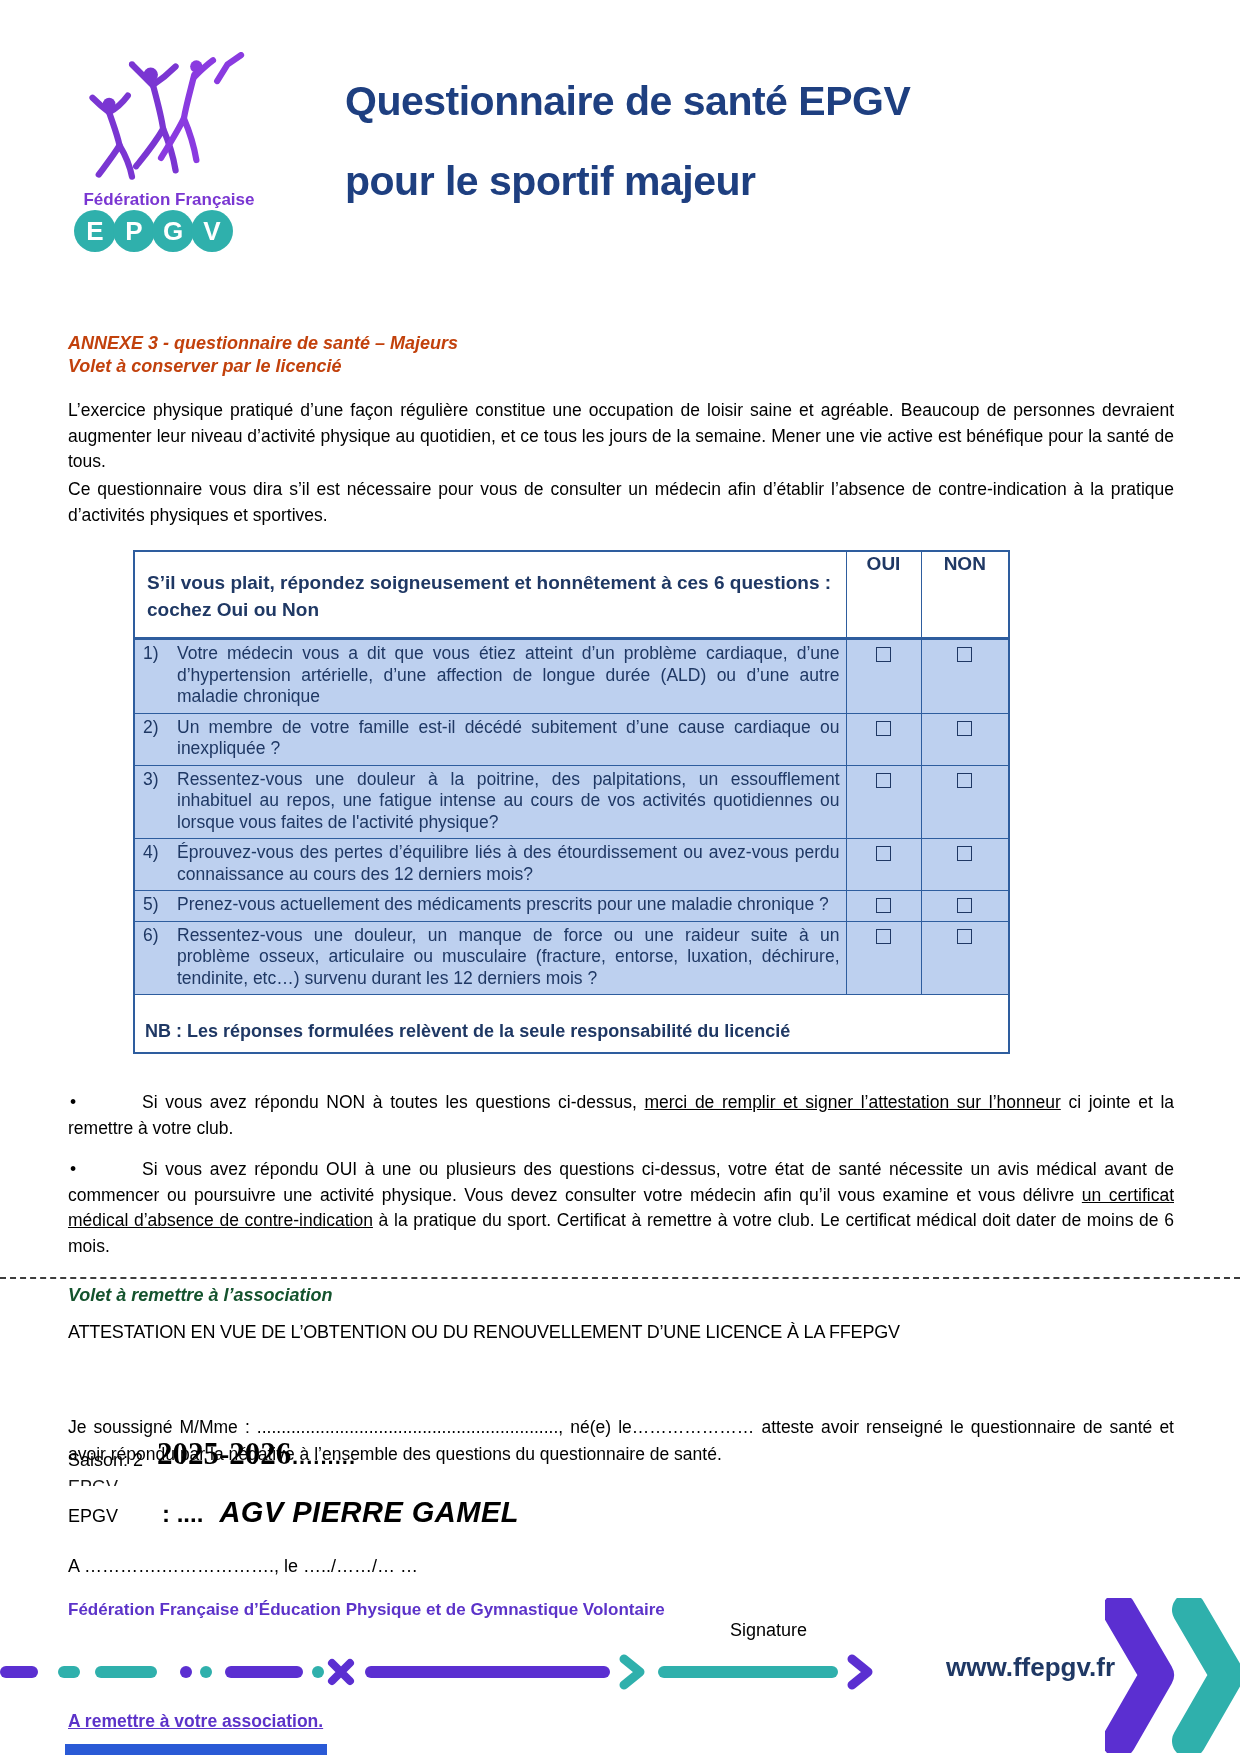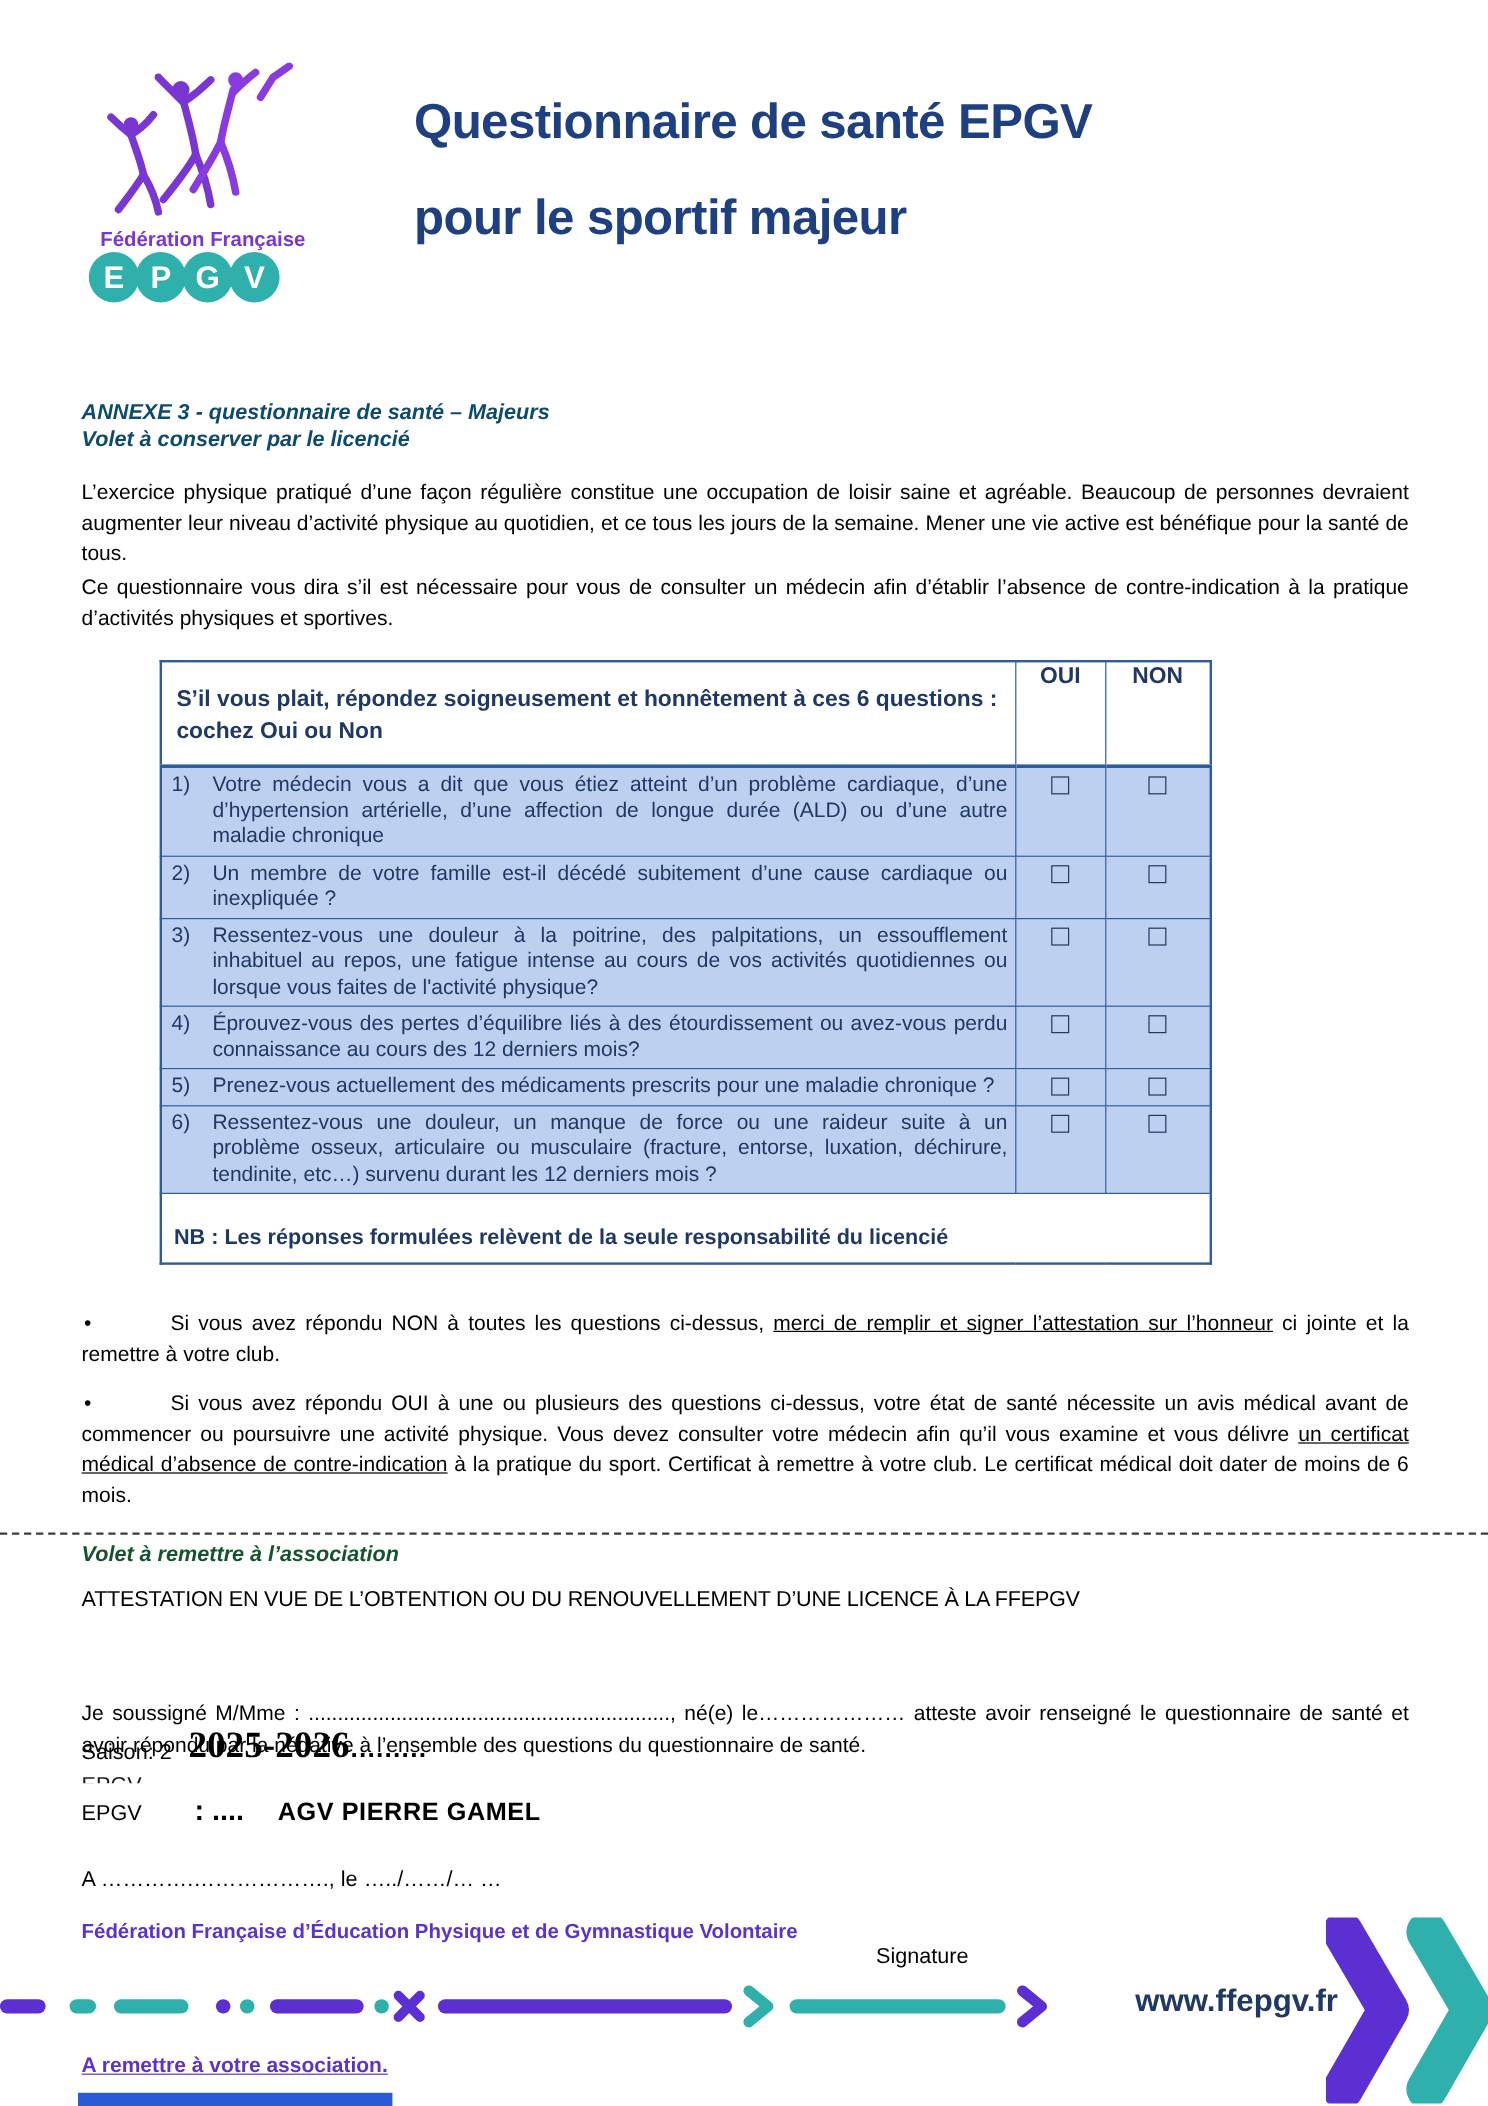--- a/index.html
+++ b/index.html
@@ -15,21 +15,21 @@
                font-weight:bold;font-size:26px;display:flex;align-items:center;justify-content:center;
                margin-right:-3px;}
 
   
   .title-line{position:absolute;left:345px;font-weight:bold;font-size:41px;color:#1e3f80;
               letter-spacing:-0.5px;white-space:nowrap;}
   .title1{top:78px;} .title2{top:158px;}
 
   
   .annexe{position:absolute;left:68px;top:332px;font-size:18px;font-weight:bold;font-style:italic;
-          color:#0c4a6e;line-height:23px;}
+          color:#c2410c;line-height:23px;}
 
   
   .intro{position:absolute;left:68px;width:1106px;font-size:17.5px;line-height:25.5px;text-align:justify;}
   .intro1{top:398px;} .intro2{top:477px;}
 
   
   table.qtable{position:absolute;left:133px;top:550px;width:875px;border-collapse:collapse;
                table-layout:fixed;}
   table.qtable td{border:1px solid #2e5d9e;vertical-align:top;}
   table.qtable{border:2px solid #2e5d9e;}
@@ -63,21 +63,21 @@
 
   
   .saisonLabel{position:absolute;left:68px;top:1450px;font-size:18px;}
   .saisonValue{position:absolute;left:157px;top:1436px;font-family:"Liberation Serif",serif;
                font-weight:bold;font-size:31px;}
   .saisonDots{position:absolute;left:292px;top:1444px;font-weight:bold;font-size:22px;letter-spacing:1px;}
   .ghost{position:absolute;left:68px;top:1477px;height:9px;overflow:hidden;font-size:18px;color:#1a1a1a;}
   .epgvLine{position:absolute;left:68px;top:1496px;display:flex;align-items:baseline;}
   .epgvLabel{font-size:18px;}
   .epgvSep{font-size:24px;font-weight:bold;margin-left:44px;}
-  .epgvValue{font-size:21px;font-weight:bold;margin-left:28px;letter-spacing:0.5px;}
+  .epgvValue{font-size:29px;font-weight:bold;margin-left:16px;letter-spacing:0.5px;font-style:italic;}
   .placeDate{position:absolute;left:68px;top:1556px;font-size:18px;}
   .signature{position:absolute;left:730px;top:1620px;font-size:18px;}
 
   
   .decoLine{position:absolute;left:0;top:1650px;}
   .website{position:absolute;left:946px;top:1652px;font-size:26px;font-weight:bold;color:#1f3864;}
   .bigChevrons{position:absolute;left:1105px;top:1598px;}
   .footOrg{position:absolute;left:68px;top:1600px;font-size:17px;font-weight:bold;color:#5c33c9;}
   .footRemit{position:absolute;left:68px;top:1711px;font-size:17.5px;font-weight:bold;color:#5c33c9;
              text-decoration:underline;}

